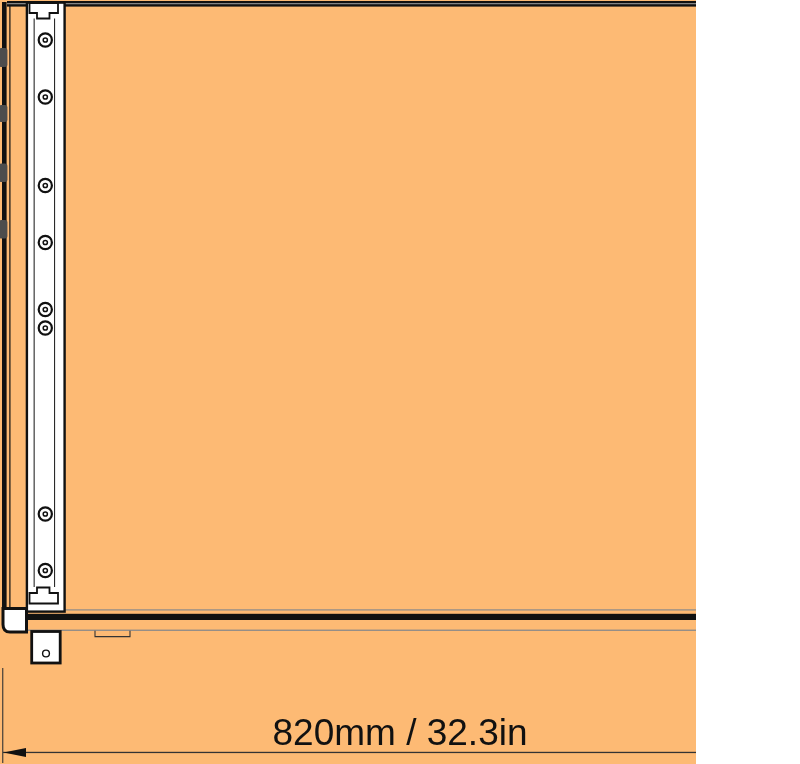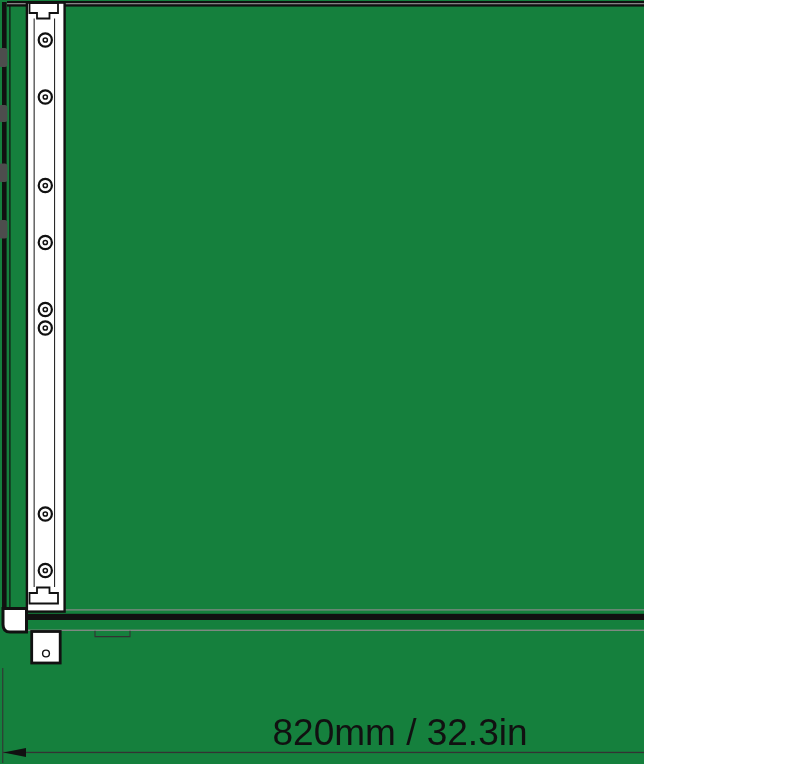--- a/index.html
+++ b/index.html
@@ -1,16 +1,16 @@
 <!DOCTYPE html>
 <html><head>
 <meta charset="utf-8">
 <style>
   html,body{margin:0;padding:0;background:#ffffff;}
-  .stage{position:relative;width:644px;height:764px;background:#15803d;overflow:hidden;
+  .stage{position:relative;width:696px;height:764px;background:#fdba74;overflow:hidden;
          font-family:"Liberation Sans", sans-serif;}
   svg{display:block;}
   .ln{fill:#ffffff;stroke:#111111;}
   .fillink{fill:#111111;stroke:none;}
   .gray{fill:#8a8a8a;stroke:none;}
   .tab{fill:#4d4d4d;stroke:none;}
   .thin{fill:none;stroke:#333333;stroke-width:1.1;}
   .dim-text{font-family:"Liberation Sans", sans-serif;font-size:37px;fill:#111111;}
 </style>
 </head>

